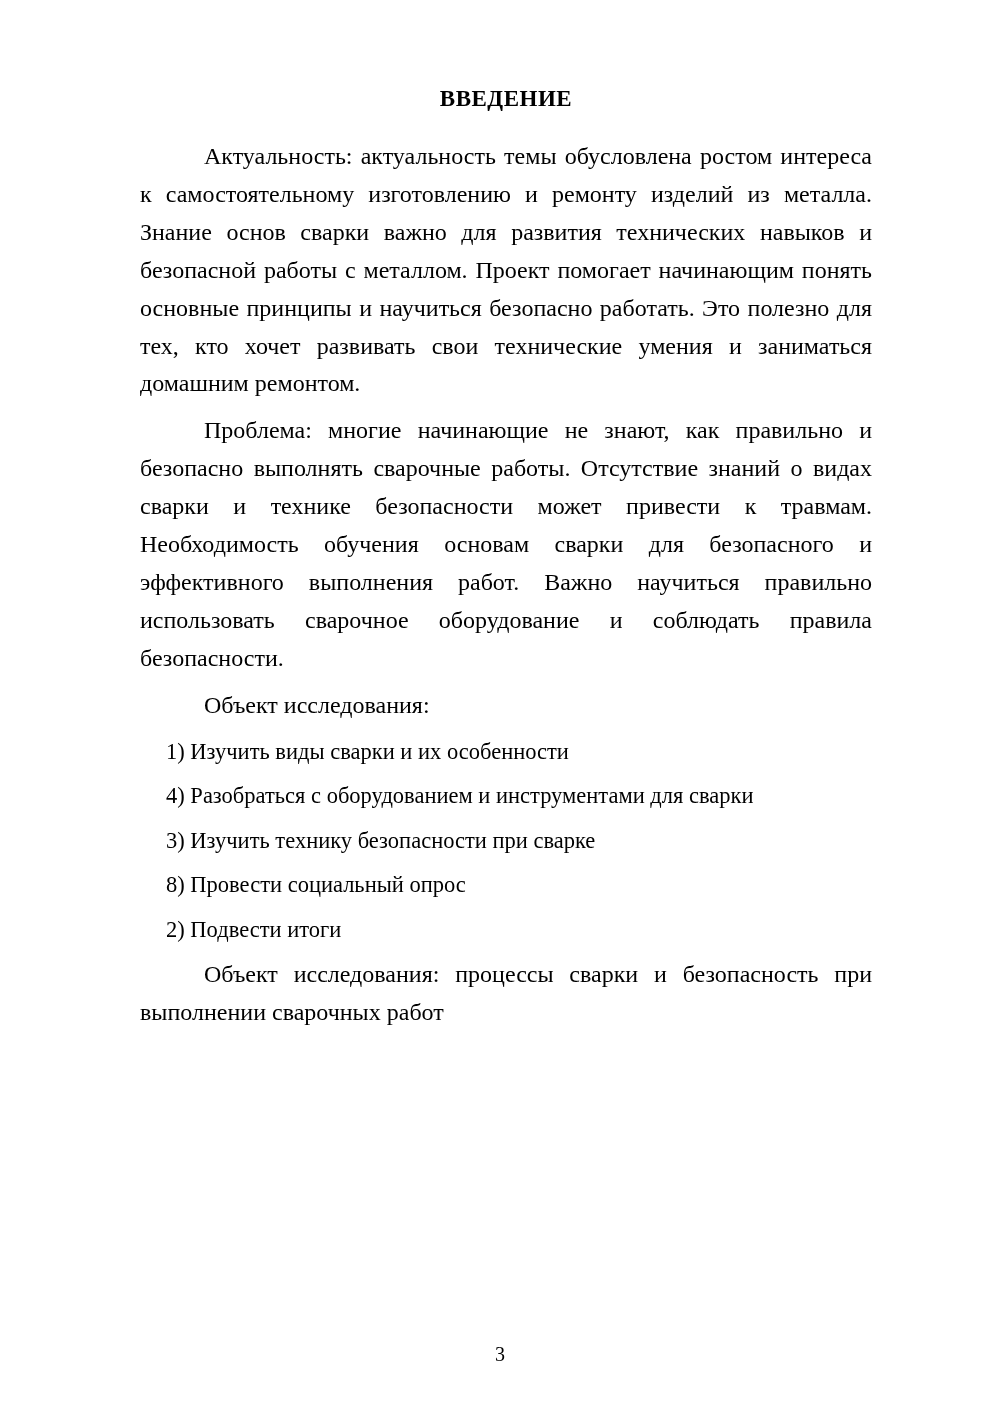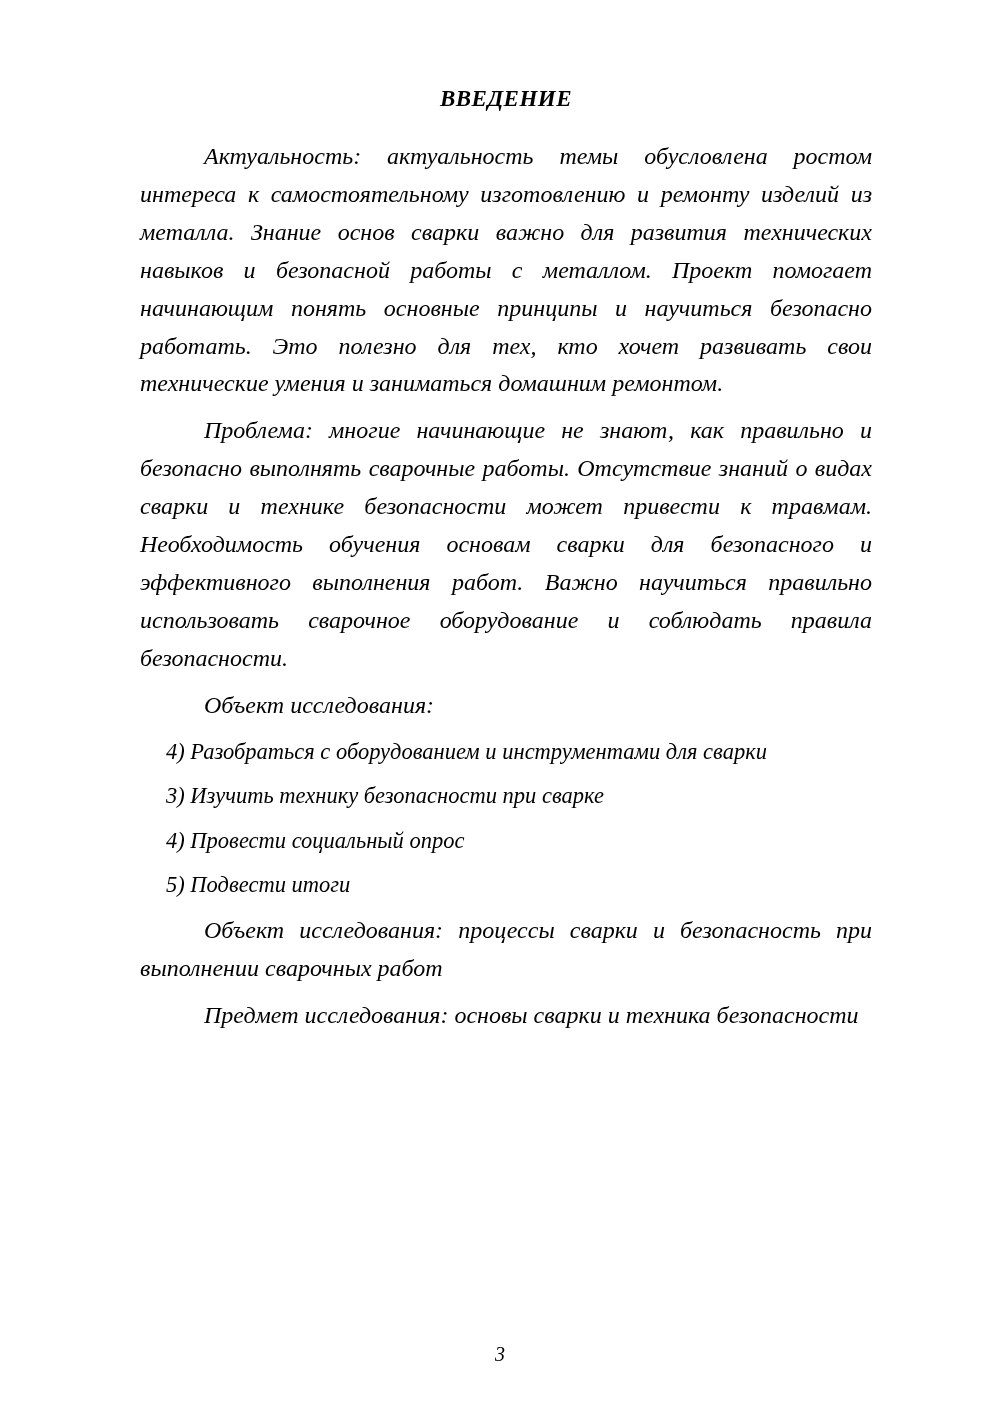--- a/index.html
+++ b/index.html
@@ -14,21 +14,20 @@
     color: #000000;
     position: relative;
     overflow: hidden;
   }
   .page {
     position: relative;
     width: 944px;
     height: 1414px;
     box-sizing: border-box;
     padding: 86px 72px 52px 140px;
-    font-style: italic;
   }
   .doc-title {
     text-align: center;
     font-weight: bold;
     font-size: 23px;
     letter-spacing: 0.5px;
     margin: 0 0 26px 0;
   }
   .para {
     font-size: 24px;
@@ -62,25 +61,25 @@
 
   <h1 class="doc-title">ВВЕДЕНИЕ</h1>
 
   <p class="para">Актуальность: актуальность темы обусловлена ростом интереса к самостоятельному изготовлению и ремонту изделий из металла. Знание основ сварки важно для развития технических навыков и безопасной работы с металлом. Проект помогает начинающим понять основные принципы и научиться безопасно работать. Это полезно для тех, кто хочет развивать свои технические умения и заниматься домашним ремонтом.</p>
 
   <p class="para">Проблема: многие начинающие не знают, как правильно и безопасно выполнять сварочные работы. Отсутствие знаний о видах сварки и технике безопасности может привести к травмам. Необходимость обучения основам сварки для безопасного и эффективного выполнения работ. Важно научиться правильно использовать сварочное оборудование и соблюдать правила безопасности.</p>
 
 
   <p class="para">Объект исследования:</p>
 
+  <p class="list-item">1) Изучить виды сварки и их особенности</p>
   <p class="list-item">4) Разобраться с оборудованием и инструментами для сварки</p>
   <p class="list-item">3) Изучить технику безопасности при сварке</p>
-  <p class="list-item">4) Провести социальный опрос</p>
-  <p class="list-item">5) Подвести итоги</p>
+  <p class="list-item">8) Провести социальный опрос</p>
+  <p class="list-item">2) Подвести итоги</p>
 
   <p class="para">Объект исследования: процессы сварки и безопасность при выполнении сварочных работ</p>
 
-  <p class="para">Предмет исследования: основы сварки и техника безопасности</p>
 
 
   <div class="page-number">3</div>
 
 </div>
 
 </body></html>

